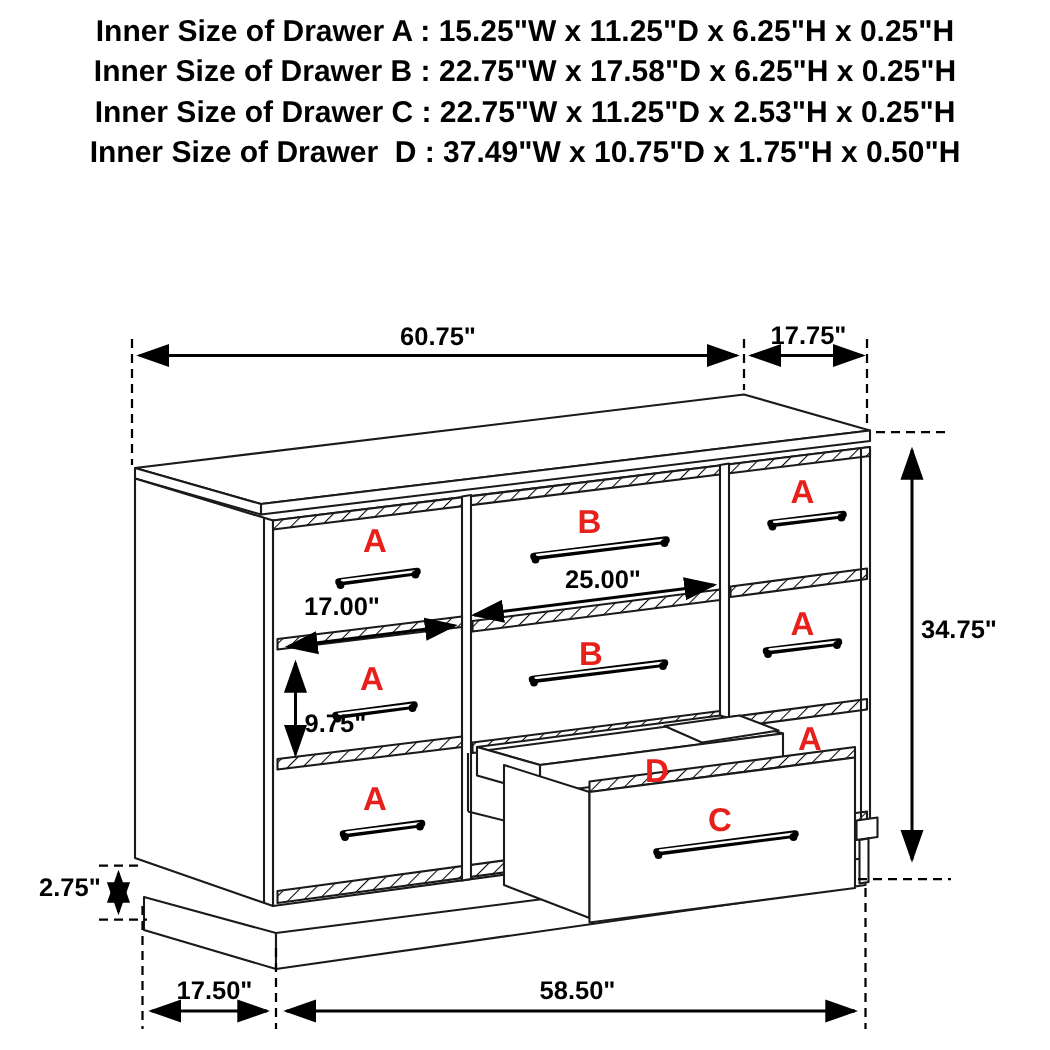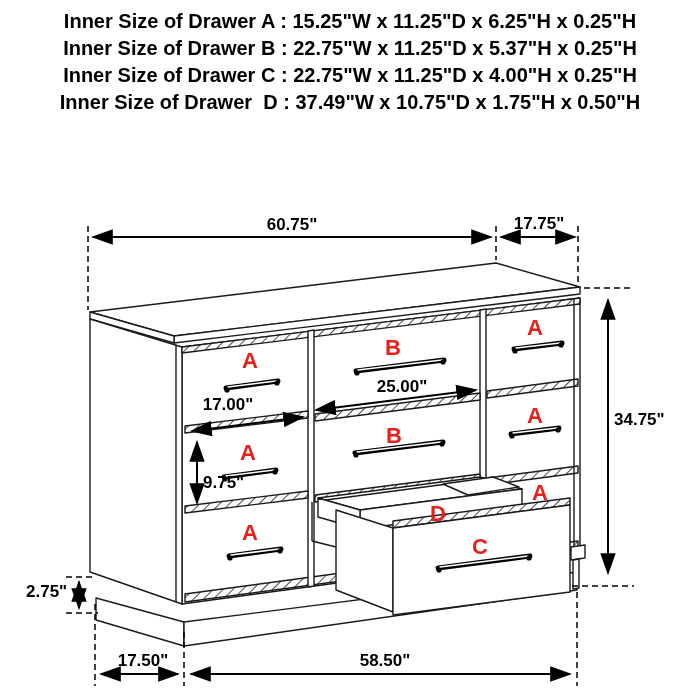--- a/index.html
+++ b/index.html
@@ -12,22 +12,22 @@
   .dimtxt{font-family:"Liberation Sans",sans-serif;font-weight:bold;font-size:17px;fill:#000;}
   .lettertxt{font-family:"Liberation Sans",sans-serif;font-weight:bold;font-size:22px;}
 </style>
 </head>
 <body>
 
 <div class="stage">
 
   <div class="hdr">
     <div>Inner Size of Drawer A : 15.25"W x 11.25"D x 6.25"H x 0.25"H</div>
-    <div>Inner Size of Drawer B : 22.75"W x 11.25"D x 5.37"H x 0.25"H</div>
-    <div>Inner Size of Drawer C : 22.75"W x 11.25"D x 4.00"H x 0.25"H</div>
+    <div>Inner Size of Drawer B : 22.75"W x 17.58"D x 6.25"H x 0.25"H</div>
+    <div>Inner Size of Drawer C : 22.75"W x 11.25"D x 2.53"H x 0.25"H</div>
     <div>Inner Size of Drawer  D : 37.49"W x 10.75"D x 1.75"H x 0.50"H</div>
   </div>
 
   <svg width="700" height="700" viewBox="0 0 700 700">
     <defs>
       <marker id="arr" viewBox="0 0 10 7" refX="9" refY="3.5" markerWidth="11" markerHeight="8" orient="auto-start-reverse">
           <path d="M0,0 L10,3.5 L0,7 Z" fill="#000"></path>
         </marker>
       <pattern id="hatch" width="7" height="7" patternUnits="userSpaceOnUse" patternTransform="rotate(45)">
         <rect width="7" height="7" fill="#fff"></rect>

